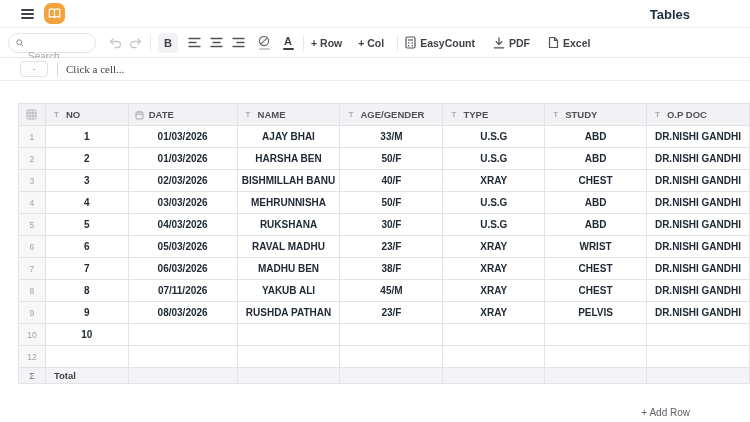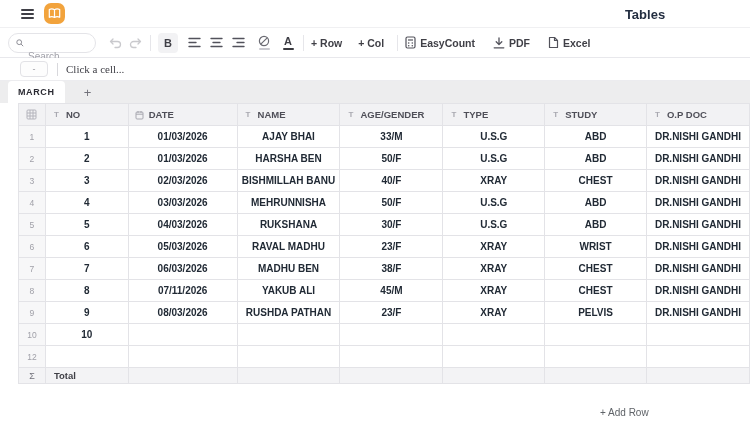--- a/index.html
+++ b/index.html
@@ -7,21 +7,21 @@
   body { font-family:"Liberation Sans", sans-serif; color:#222a35; }
   #app { position:relative; width:750px; height:422px; background:#fff; }
 
   
   .topbar { position:absolute; top:0; left:0; width:750px; height:28px; background:#fff;
             border-bottom:1px solid #f0f0f2; }
   .hamburger { position:absolute; left:21px; top:9px; width:13px; height:10px; cursor:pointer; }
   .hamburger i { display:block; height:2px; background:#3f3f46; border-radius:1px; margin-bottom:2px; }
   .logo { position:absolute; left:44px; top:3px; width:21px; height:21px; border-radius:7px;
           display:flex; align-items:center; justify-content:center; }
-  .app-title { position:absolute; left:600px; top:7px; width:90px; text-align:center;
+  .app-title { position:absolute; left:600px; top:7px; width:90px; text-align:right;
                font-size:13px; font-weight:bold; color:#232e41; }
 
   
   .toolbar { position:absolute; top:28px; left:0; width:750px; height:30px; background:#fff;
              border-bottom:1px solid #e8e8ec; display:flex; align-items:center; padding:0 8px; }
   .searchbox { display:flex; align-items:center; width:88px; height:20px; border:1px solid #e4e4e8;
                border-radius:10px; padding:0 7px; background:#fff; }
   .searchbox input { border:none; outline:none; width:60px; font-size:10px; color:#3f3f46;
                      font-family:"Liberation Sans", sans-serif; background:transparent;margin-top:27px; }
   .searchbox input::placeholder { color:#a2a2aa; }
@@ -68,21 +68,21 @@
   .type-ic { font-size:8px; font-weight:bold; color:#a8a8b0; width:9px; text-align:center; }
   .corner { text-align:center; padding-left:0; }
   tbody td { height:22px; background:#fff; font-size:10px; font-weight:bold; color:#212a35;
              text-align:center; cursor:cell; padding:0 2px; }
   td.gut { background:#f7f7f8; color:#a0a0a8; font-size:8.5px; font-weight:normal; cursor:pointer; }
   tr.total-row td { height:16px; background:#f3f3f5; font-size:9.5px; }
   tr.total-row td.gut { font-size:9px; color:#71717a; }
   tr.total-row .tlabel { text-align:left; padding-left:8px; font-weight:bold; color:#3f3f46; }
 
   
-  .addrow { position:absolute; top:407px; left:600px; width:90px; text-align:left; font-size:10px;
+  .addrow { position:absolute; top:407px; left:600px; width:90px; text-align:right; font-size:10px;
             color:#5f6368; cursor:pointer; }
 
   svg { display:block; }
 </style>
 </head>
 <body>
 
 <div id="app">
 
   <header class="topbar">
@@ -197,24 +197,20 @@
       <span>Excel</span>
     </span>
   </div>
 
   <div class="formulabar">
     <span class="cellref">-</span>
     <span class="fdiv"></span>
     <span class="fhint">Click a cell...</span>
   </div>
 
-  <div class="tabbar">
-    <div class="tab">MARCH</div>
-    <div class="tab-add">+</div>
-  </div>
 
   <div class="grid-wrap">
     <table>
       <colgroup>
         <col class="c-gut">
           <col class="c-no">
           <col class="c-date">
           <col class="c-name">
         <col class="c-age">
           <col class="c-type">

